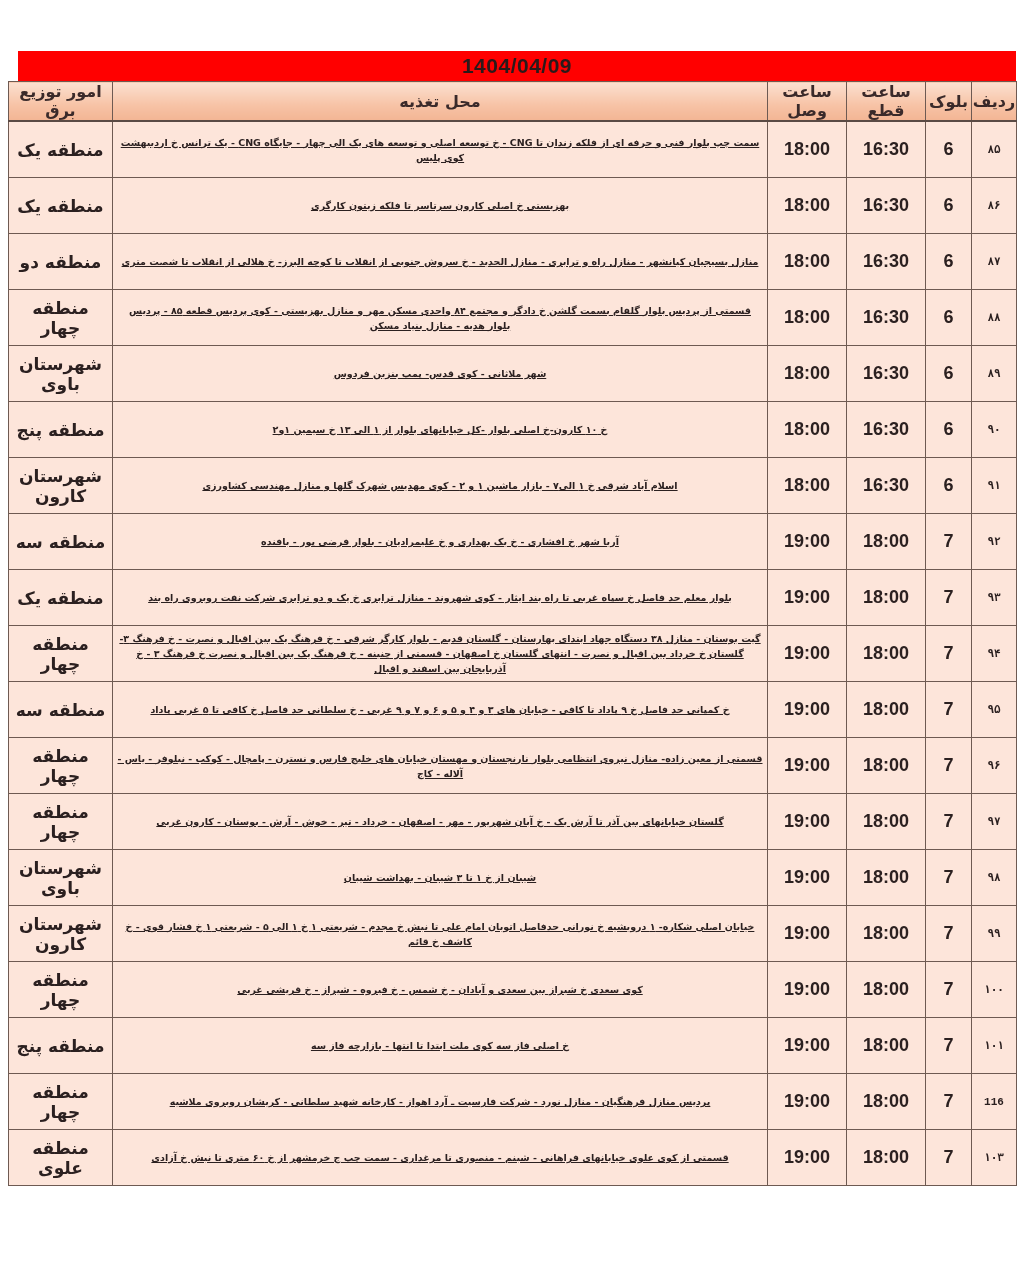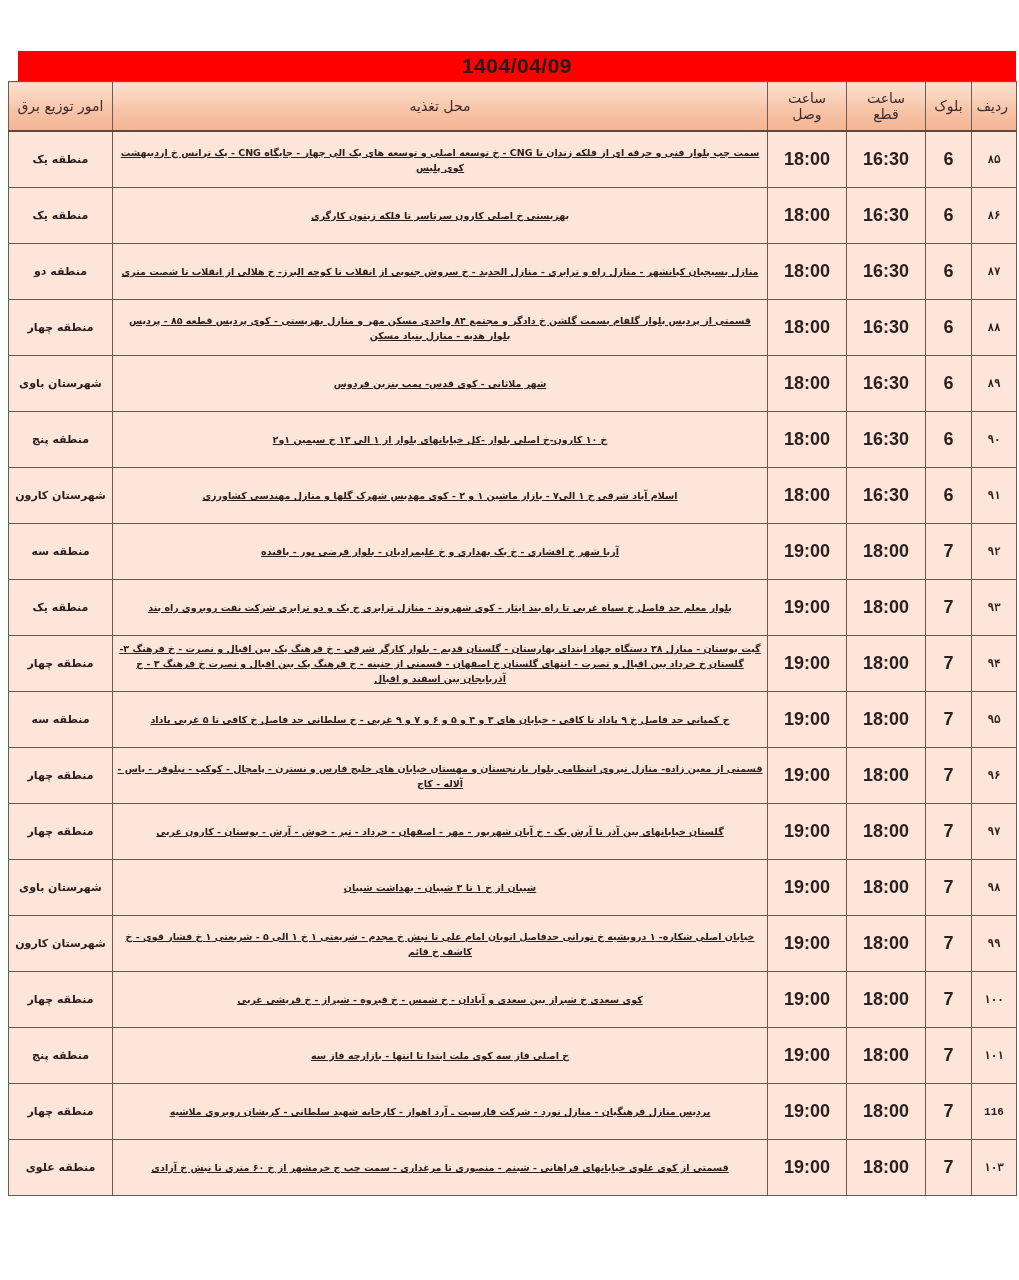--- a/index.html
+++ b/index.html
@@ -6,29 +6,29 @@
   body { width: 1019px; height: 1280px; position: relative; overflow: hidden;
          font-family: "DejaVu Sans", sans-serif; }
   .sheet { position: absolute; left: 8px; top: 51px; width: 1008px; }
   .title-bar { height: 55px; background: #ffff00; display: flex; align-items: center;
                justify-content: center; direction: rtl; font-weight: bold; font-size: 14px;
                color: #3a2a2a; }
   .date-bar { height: 30px; background: #ff0000; display: flex; align-items: center;
               justify-content: center; font-family: "Liberation Sans", sans-serif;
               font-weight: bold; font-size: 21px; color: #2a1a1a; letter-spacing: 0.5px; margin-left: 10px; }
   table.grid { border-collapse: collapse; width: 1008px; table-layout: fixed; direction: rtl; }
-  table.grid th { height: 21px; padding: 8px; font-size: 14px; font-weight: normal; color: #3a2a2a;
+  table.grid th { height: 21px; padding: 0; font-size: 16px; font-weight: bold; color: #3a2a2a;
                   background: linear-gradient(to bottom, #fbe0d0 0%, #f7c3a6 60%, #f3b594 100%);
                   border: 1px solid #6e5a52; border-bottom: 2px solid #5a4a44; }
   table.grid td { height: 55px; padding: 0 4px; background: #fde5da; border: 1px solid #6e5a52;
                   text-align: center; vertical-align: middle; color: #2b2020; }
   td.c-row { font-size: 11px; font-weight: bold; font-family: Liberation Mono, monospace; }
   td.c-block, td.c-cut, td.c-conn { font-family: "Liberation Sans", sans-serif; font-weight: bold; font-size: 18px; }
   td.c-loc { font-size: 9.5px; font-weight: bold; line-height: 15px; text-decoration: underline; }
-  td.c-area { font-size: 11px; font-weight: bold; }
+  td.c-area { font-size: 17px; font-weight: bold; }
 </style>
 </head>
 <body>
 
 <div class="sheet">
   <div class="date-bar">
     <span>1404/04/09</span>
   </div>
   <table class="grid">
     <colgroup>

